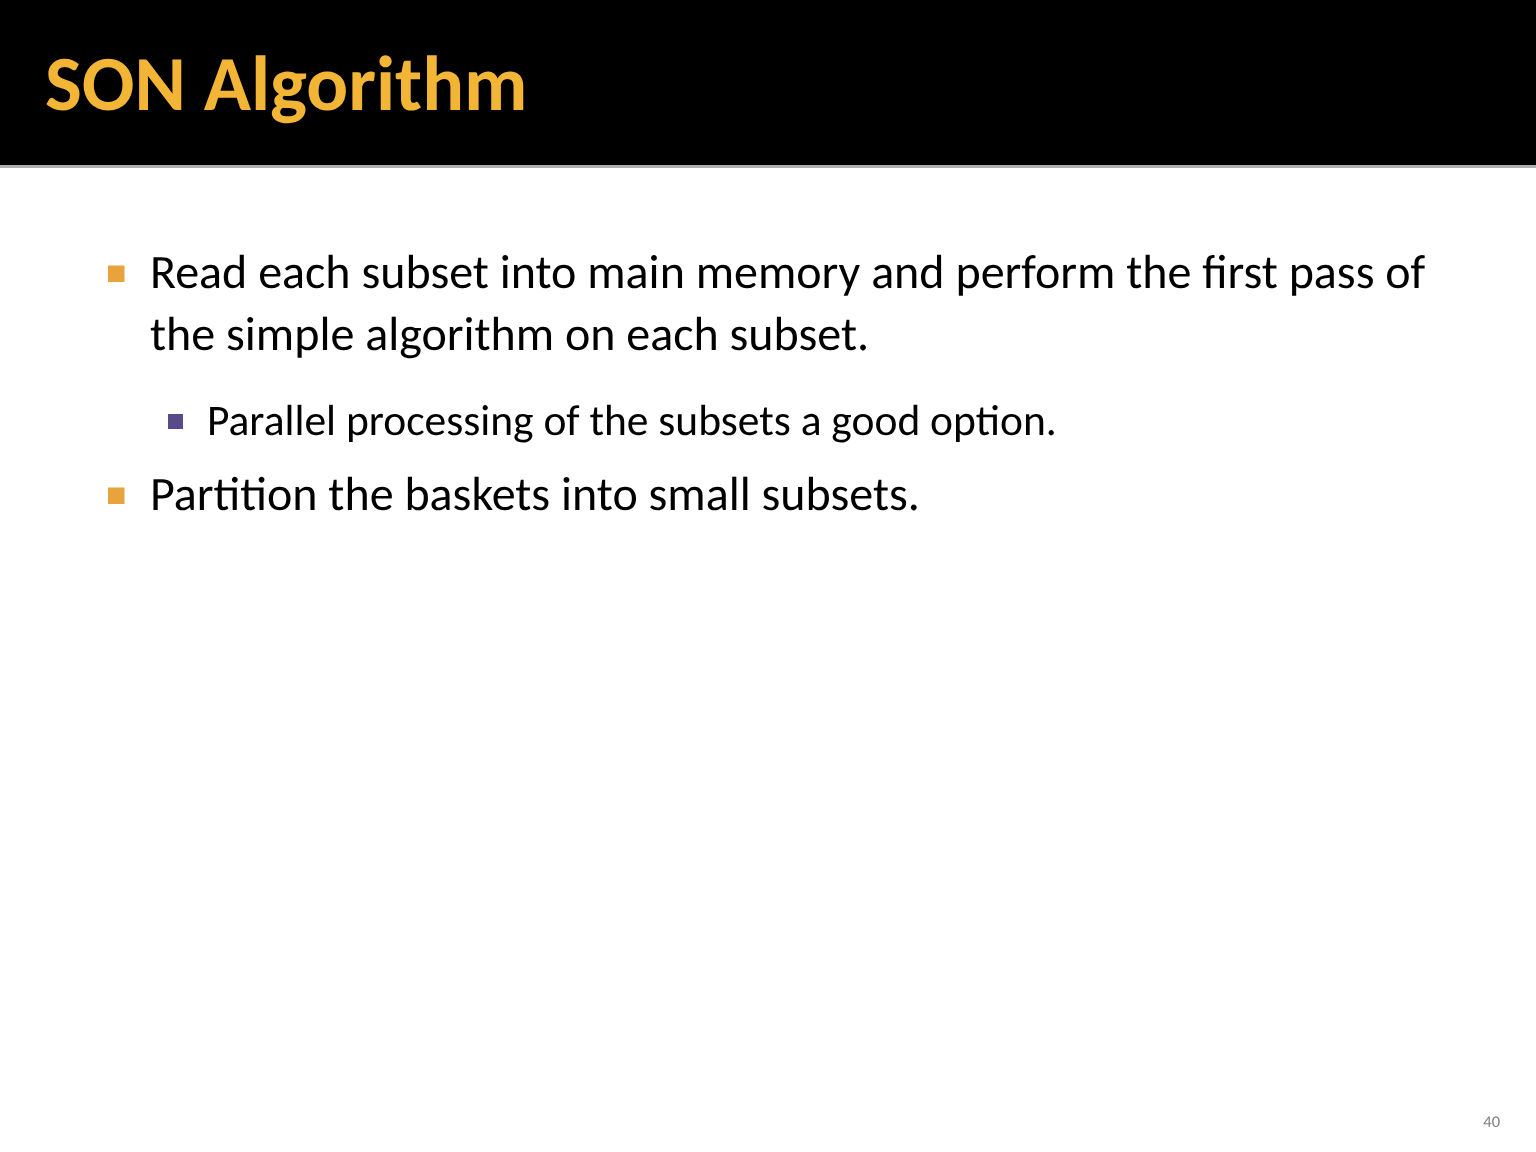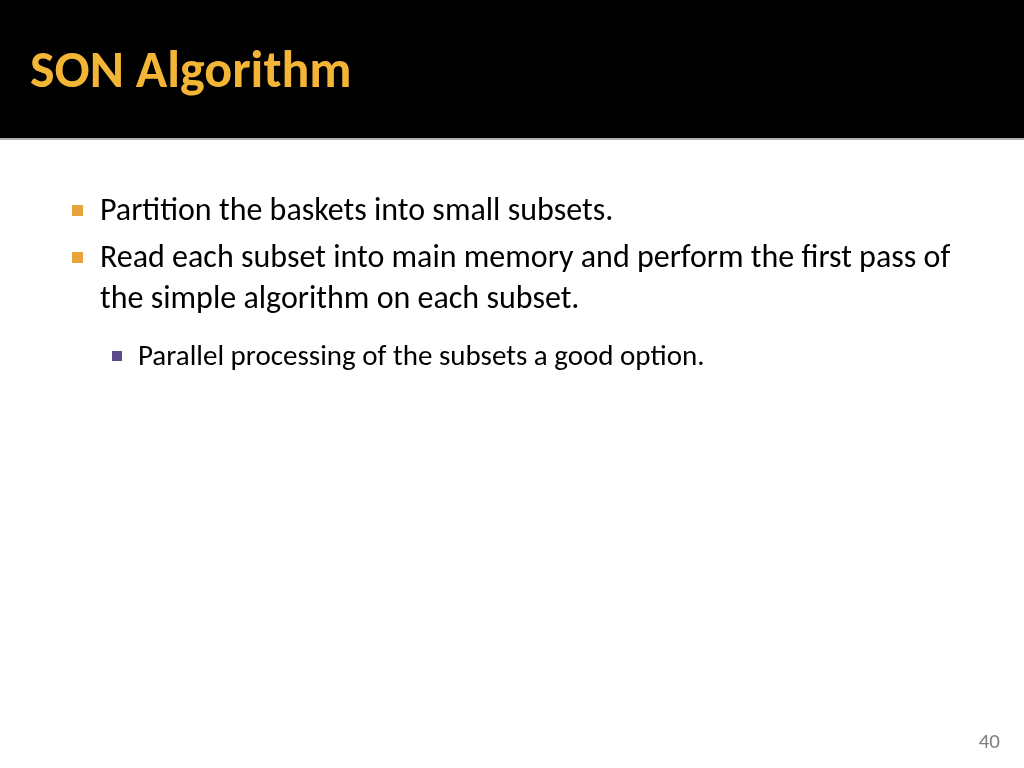--- a/index.html
+++ b/index.html
@@ -10,21 +10,21 @@
     body {
       width: 1024px;
       height: 768px;
       font-family: Calibri, 'Segoe UI', Arial, sans-serif;
       background: #ffffff;
       overflow: hidden;
       position: relative;
     }
     .title-bar {
       background: #000000;
-      height: 140px;
+      height: 112px;
       display: flex;
       align-items: center;
       padding-left: 30px;
       border-bottom: 2px solid #b0b0b0;
     }
     .title-text {
       color: #f3b536;
       font-size: 52px;
       font-weight: bold;
       letter-spacing: 0px;
@@ -75,40 +75,40 @@
       background: #5a4a8a;
     }
     .emphasis {
       color: #1fab3f;
       font-style: italic;
     }
     .page-number {
       position: absolute;
       bottom: 14px;
       right: 24px;
-      font-size: 21px;
+      font-size: 11px;
       color: #808080;
     }
   </style>
 </head>
 <body>
 
 <div class="title-bar">
   <div class="title-text">SON Algorithm</div>
 </div>
 
 <div class="content">
   <ul class="main-list">
     <li>
-      <span>Partition the baskets into small subsets.</span>
-    </li>
-    <li>
       <span>Read each subset into main memory and perform the first pass of the simple algorithm on each subset.</span>
       <ul class="sub-list">
         <li>
           <span>Parallel processing of the subsets a good option.</span>
         </li>
       </ul>
     </li>
+    <li>
+      <span>Partition the baskets into small subsets.</span>
+    </li>
   </ul>
 </div>
 
 <div class="page-number">40</div>
 
 </body></html>

